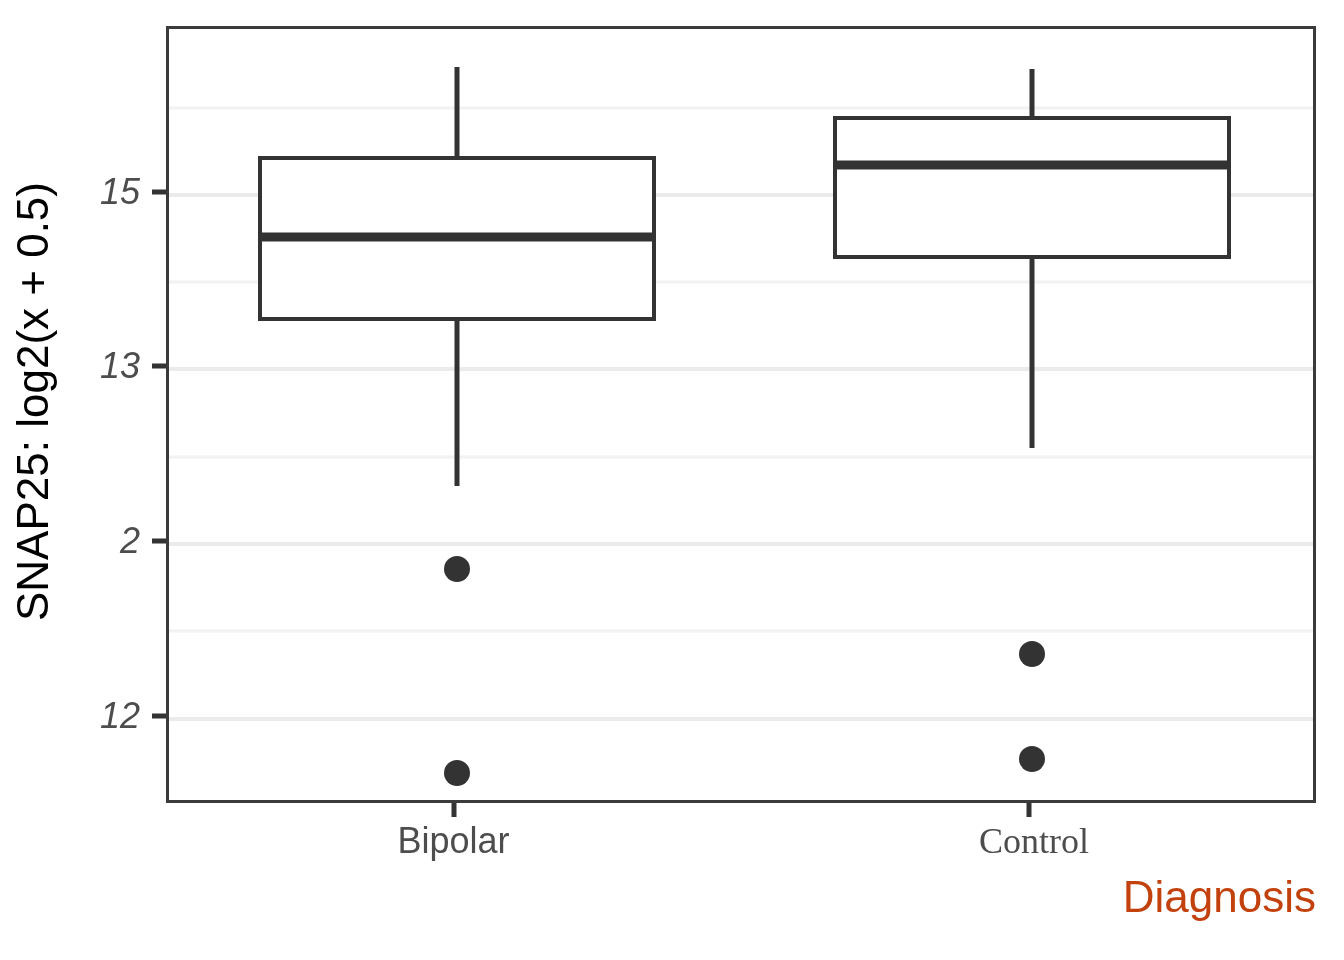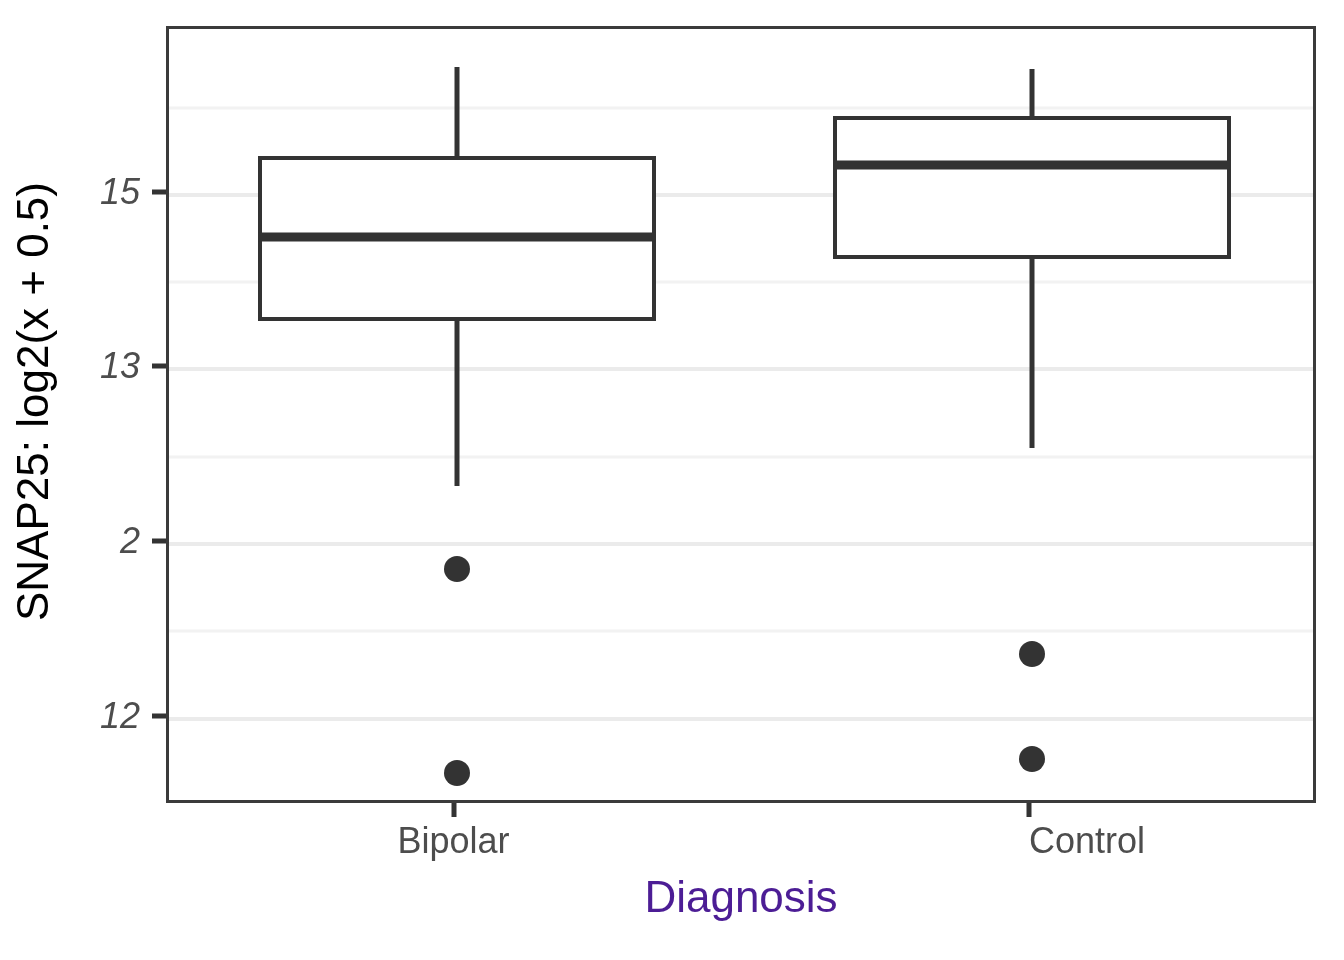--- a/index.html
+++ b/index.html
@@ -34,23 +34,23 @@
     font-size: 44px;
     color: #000000;
     white-space: nowrap;
     letter-spacing: 0px;
   }
   #x-axis-title {
     position: absolute;
     left: 166px;
     top: 872px;
     width: 1150px;
-    text-align: center;
+    text-align: right;
     font-size: 44px;
-    color: #4c1d95;
+    color: #c2410c;
   }
   
   .y-tick-label {
     position: absolute;
     right: 0;
     width: 100%;
     text-align: right;
     font-size: 36px;
     color: #4d4d4d;
     transform: translateY(-50%);
@@ -183,15 +183,15 @@
     </div>
 
   <div id="x-axis-title">Diagnosis</div>
 
 <div class="y-tick-mark" style="top: 191.876px;"></div>
     <div class="y-tick-mark" style="top: 366.483px;"></div>
     <div class="y-tick-mark" style="top: 541.09px;"></div>
     <div class="y-tick-mark" style="top: 715.697px;"></div>
     <div class="x-tick-label" style="left: 453.5px;">Bipolar</div>
     <div class="x-tick-mark" style="left: 453.5px;"></div>
-    <div class="x-tick-label" style="left: 1087px;">Control</div>
+    <div class="x-tick-label" style="left: 1034px; font-family: Liberation Serif, serif;">Control</div>
     <div class="x-tick-mark" style="left: 1028.5px;"></div>
   </div>
 
 </body></html>

